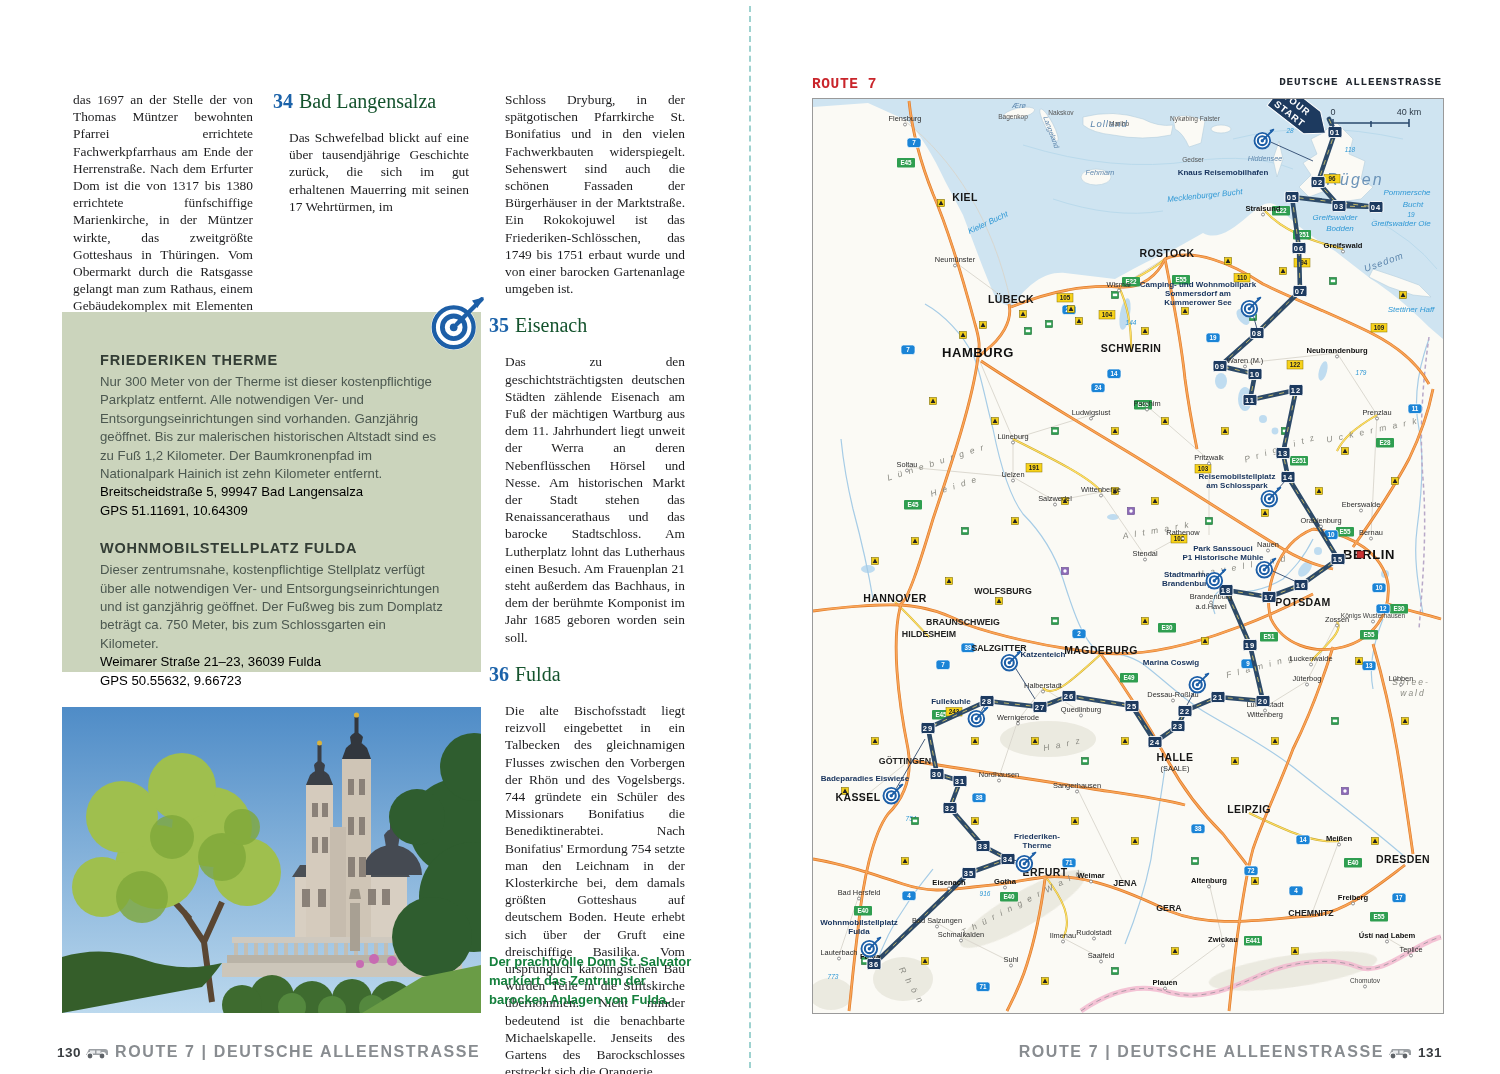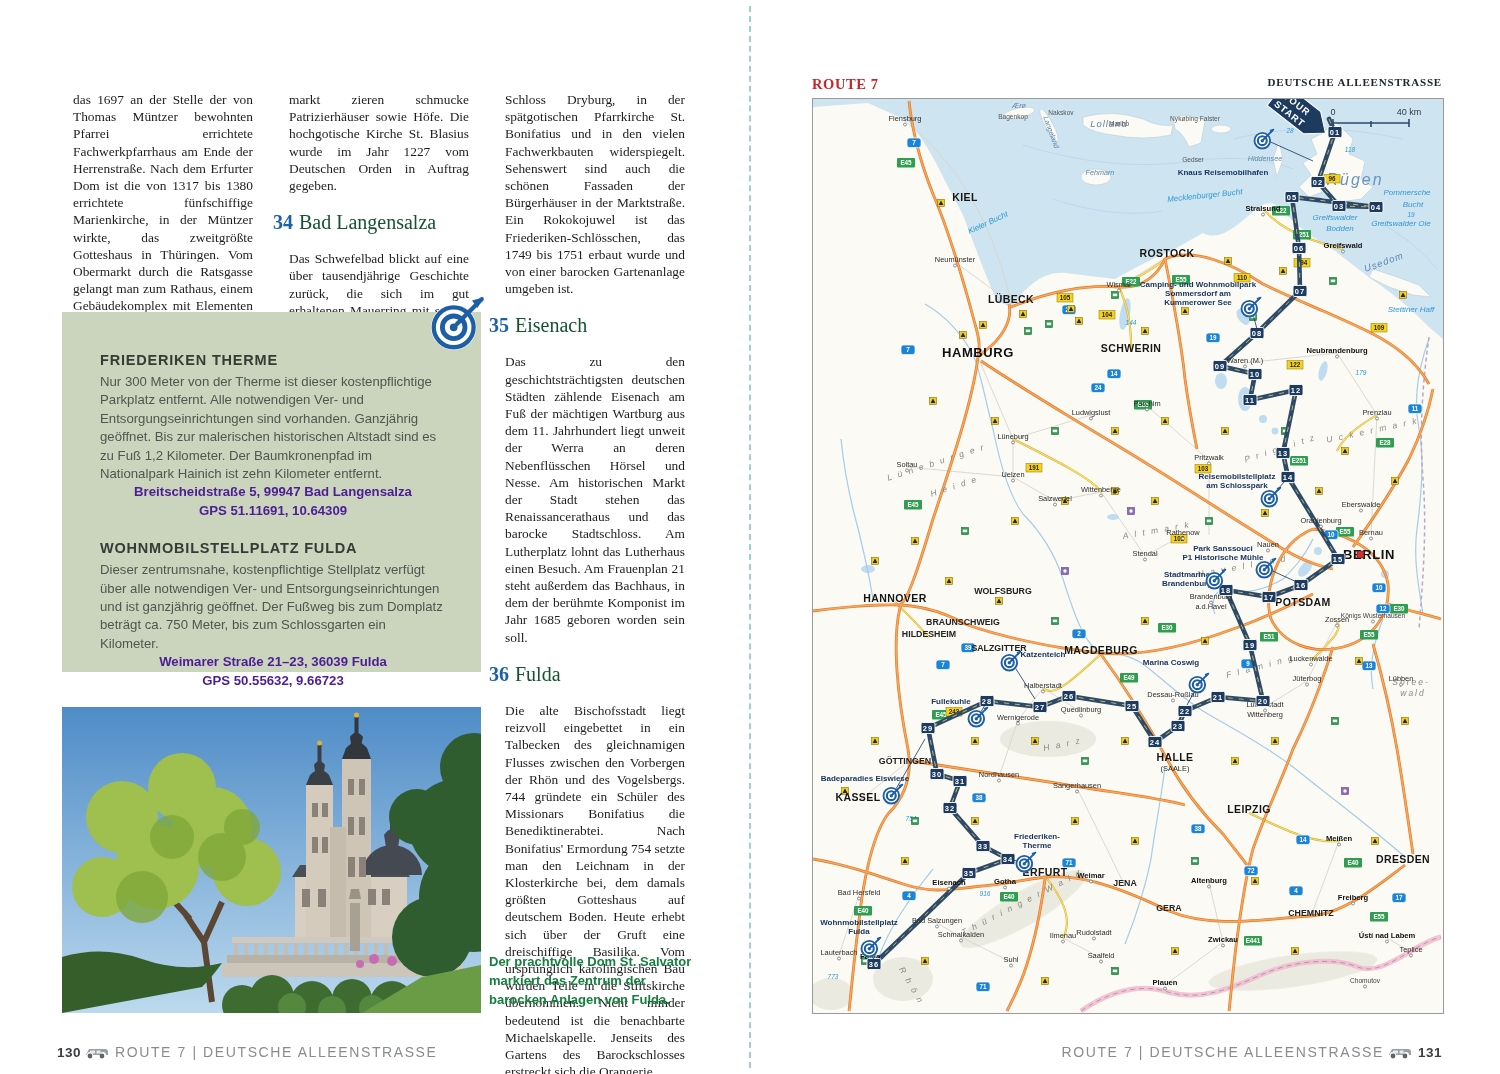--- a/index.html
+++ b/index.html
@@ -9,36 +9,36 @@
   .col{position:absolute;top:75px;width:212px;font-size:13.4px;line-height:17.2px;text-align:justify;color:#1d1d1f;}
   #col1{left:57px}#col2{left:273px}#col3{left:489px}
   .col p{margin:16px;}
   .sec{font-size:20px;line-height:24px;margin:14px 0 9px 0;text-align:left;}
   .sec .num{color:#1b62a9;font-weight:bold;margin-right:6px;}
   .sec .nm{color:#14532d;}
   
   .infobox{position:absolute;left:62px;top:312px;width:419px;height:360px;background:#cbd4bc;box-sizing:border-box;padding:40px 35px 0 38px;font-family:"Liberation Sans",sans-serif;}
   .infobox h4{margin:0 0 5px 0;font-size:14.5px;letter-spacing:.8px;color:#333d35;font-weight:bold;}
   .infobox p{margin:0;font-size:13.2px;line-height:18.4px;color:#4c5850;}
-  .infobox .addr{font-weight:bold;color:#4c1d95;text-align:center;}
+  .infobox .addr{font-weight:normal;color:#000000;}
   .infobox .blk{margin-bottom:20px;}
   .bigdart{position:absolute;left:430px;top:295px;width:56px;height:56px;}
   
   .photo{position:absolute;left:62px;top:707px;width:419px;height:306px;background:#7fb2dd;}
   
   .caption{position:absolute;left:489px;top:952px;width:218px;font-family:"Liberation Sans",sans-serif;font-weight:bold;font-size:13px;line-height:19px;color:#15803d;}
   
   .footer{position:absolute;top:1041px;height:22px;display:flex;align-items:center;gap:2px;font-family:"Liberation Sans",sans-serif;}
   .footer .pg{font-size:13.5px;font-weight:bold;color:#3a3e42;letter-spacing:.5px;}
-  .footer .lbl{font-size:14px;letter-spacing:1.6px;color:#888c90;font-weight:normal;}
+  .footer .lbl{font-size:16px;letter-spacing:1.6px;color:#888c90;font-weight:bold;}
   #footL{left:57px;}
   #footR{right:58px;flex-direction:row;}
   .vanic{width:30px;height:16px;}
   
-  .maphead{position:absolute;top:76px;left:812px;width:630px;display:flex;justify-content:space-between;font-family:Liberation Serif, serif;font-weight:bold;}
+  .maphead{position:absolute;top:76px;left:812px;width:630px;display:flex;justify-content:space-between;font-family:Liberation Mono, monospace;font-weight:bold;}
   .maphead .route{color:#c9252b;font-size:14.5px;letter-spacing:.6px;}
   .maphead .title{color:#20262e;font-size:11px;letter-spacing:.8px;}
   .mapbox{position:absolute;left:812px;top:98px;width:630px;height:914px;border:1px solid #9a9a9a;background:#cfe4f1;}
   .mapbox svg{display:block;}
   
   text{font-family:"Liberation Sans",sans-serif;}
   .c-xl{font-size:13px;font-weight:bold;fill:#101010;letter-spacing:.6px;}
   .c-lg{font-size:10.5px;font-weight:bold;fill:#151515;letter-spacing:.4px;}
   .c-md{font-size:8.8px;font-weight:bold;fill:#222;}
   .c-sm{font-size:7.4px;fill:#2b2b2b;}
@@ -58,21 +58,20 @@
   .tour-t{font-size:9.5px;font-weight:bold;fill:#fff;letter-spacing:1px;}
 </style>
 </head>
 <body>
 
 <div class="col" id="col1">
   <p>das 1697 an der Stelle der von Thomas Müntzer bewohnten Pfarrei errichtete Fachwerkpfarrhaus am Ende der Herrenstraße. Nach dem Erfurter Dom ist die von 1317 bis 1380 errichtete fünfschiffige Marienkirche, in der Müntzer wirkte, das zweitgrößte Gotteshaus in Thüringen. Vom Obermarkt durch die Ratsgasse gelangt man zum Rathaus, einem Gebäudekomplex mit Elementen aus Gotik, Renaissance und Barock. Den Unter-</p>
 </div>
 
 <div class="col" id="col2">
-  <p>markt zieren schmucke Patrizierhäuser sowie Höfe. Die hochgotische Kirche St. Blasius wurde im Jahr 1227 vom Deutschen Orden in Auftrag gegeben.</p>
   <div class="sec">
     <span class="num">34</span><span class="nm">Bad Langensalza</span>
   </div>
   <p>Das Schwefelbad blickt auf eine über tausendjährige Geschichte zurück, die sich im gut erhaltenen Mauerring mit seinen 17 Wehrtürmen, im</p>
 </div>
 
 <div class="col" id="col3">
   <p>Schloss Dryburg, in der spätgotischen Pfarrkirche St. Bonifatius und in den vielen Fachwerkbauten widerspiegelt. Sehenswert sind auch die schönen Fassaden der Bürgerhäuser in der Marktstraße. Ein Rokokojuwel ist das Friederiken-Schlösschen, das 1749 bis 1751 erbaut wurde und von einer barocken Gartenanlage umgeben ist.</p>
   <div class="sec">
     <span class="num">35</span><span class="nm">Eisenach</span>

